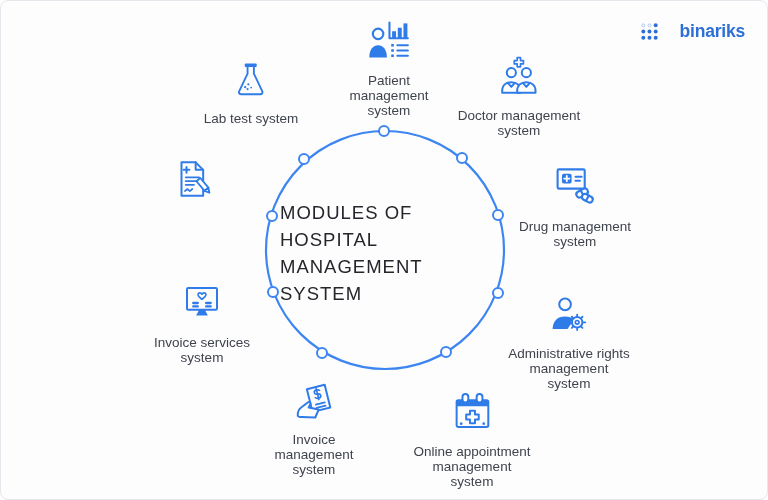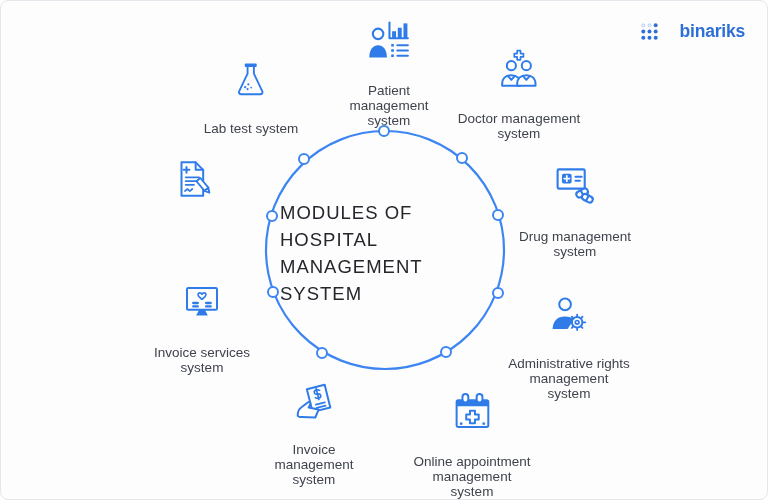--- a/index.html
+++ b/index.html
@@ -14,21 +14,21 @@
     border:2.6px solid #3d86f2;border-radius:50%;
   }
   .center-title{
     position:absolute;left:384px;top:252px;transform:translate(-50%,-50%);
     width:210px;text-align:left;white-space:pre-line;
     font-size:18.5px;font-weight:400;letter-spacing:1px;line-height:27px;
     color:#25262c;
   }
   .module{
     position:absolute;display:flex;flex-direction:column;align-items:center;
-    gap:22px;transform:translateX(-50%);
+    gap:12px;transform:translateX(-50%);
   }
   .module .label{
     white-space:pre-line;text-align:center;width:max-content;
     font-size:13.5px;line-height:15px;color:#3f434c;
   }
   .logo{
     position:absolute;right:22px;top:20px;display:flex;align-items:center;gap:20px;
   }
   .logo .logo-text{
     font-size:17.5px;font-weight:700;color:#2e6fd6;letter-spacing:-0.2px;
@@ -72,21 +72,21 @@
       <rect x="27" y="34.5" width="3" height="3" fill="#2f7ce9" stroke="none"></rect>
       <path d="M34 36 H46"></path>
       <rect x="27" y="40.5" width="3" height="3" fill="#2f7ce9" stroke="none"></rect>
       <path d="M34 42 H46"></path>
     </svg>
     <span class="label">Patient
 management
 system</span>
   </div>
 
-  <div class="module" style="left:518px;top:48px;justify-content:center;">
+  <div class="module" style="left:518px;top:55px;justify-content:center;">
     <svg class="icon" width="40" height="40" viewBox="0 0 48 48" fill="none" stroke="#2f7ce9" stroke-width="2.4" stroke-linecap="round" stroke-linejoin="round">
       <path d="M22 2 h4 v3.5 h3.5 v4 h-3.5 v3.5 h-4 v-3.5 h-3.5 v-4 h3.5 z" stroke-width="2"></path>
       <path d="M4 44 v-2 c0-6.5 4.5-10.5 11-10.5 s11 4 11 10.5 v2 z" fill="#ffffff"></path>
       <path d="M11 32.5 l4 4.5 l4-4.5"></path>
       <path d="M22 44 v-2 c0-6.5 4.5-10.5 11-10.5 s11 4 11 10.5 v2 z" fill="#ffffff"></path>
       <path d="M29 32.5 l4 4.5 l4-4.5"></path>
       <circle cx="15" cy="20" r="5.5" fill="#ffffff"></circle>
       <circle cx="33" cy="20" r="5.5" fill="#ffffff"></circle>
     </svg>
     <span class="label">Doctor management

